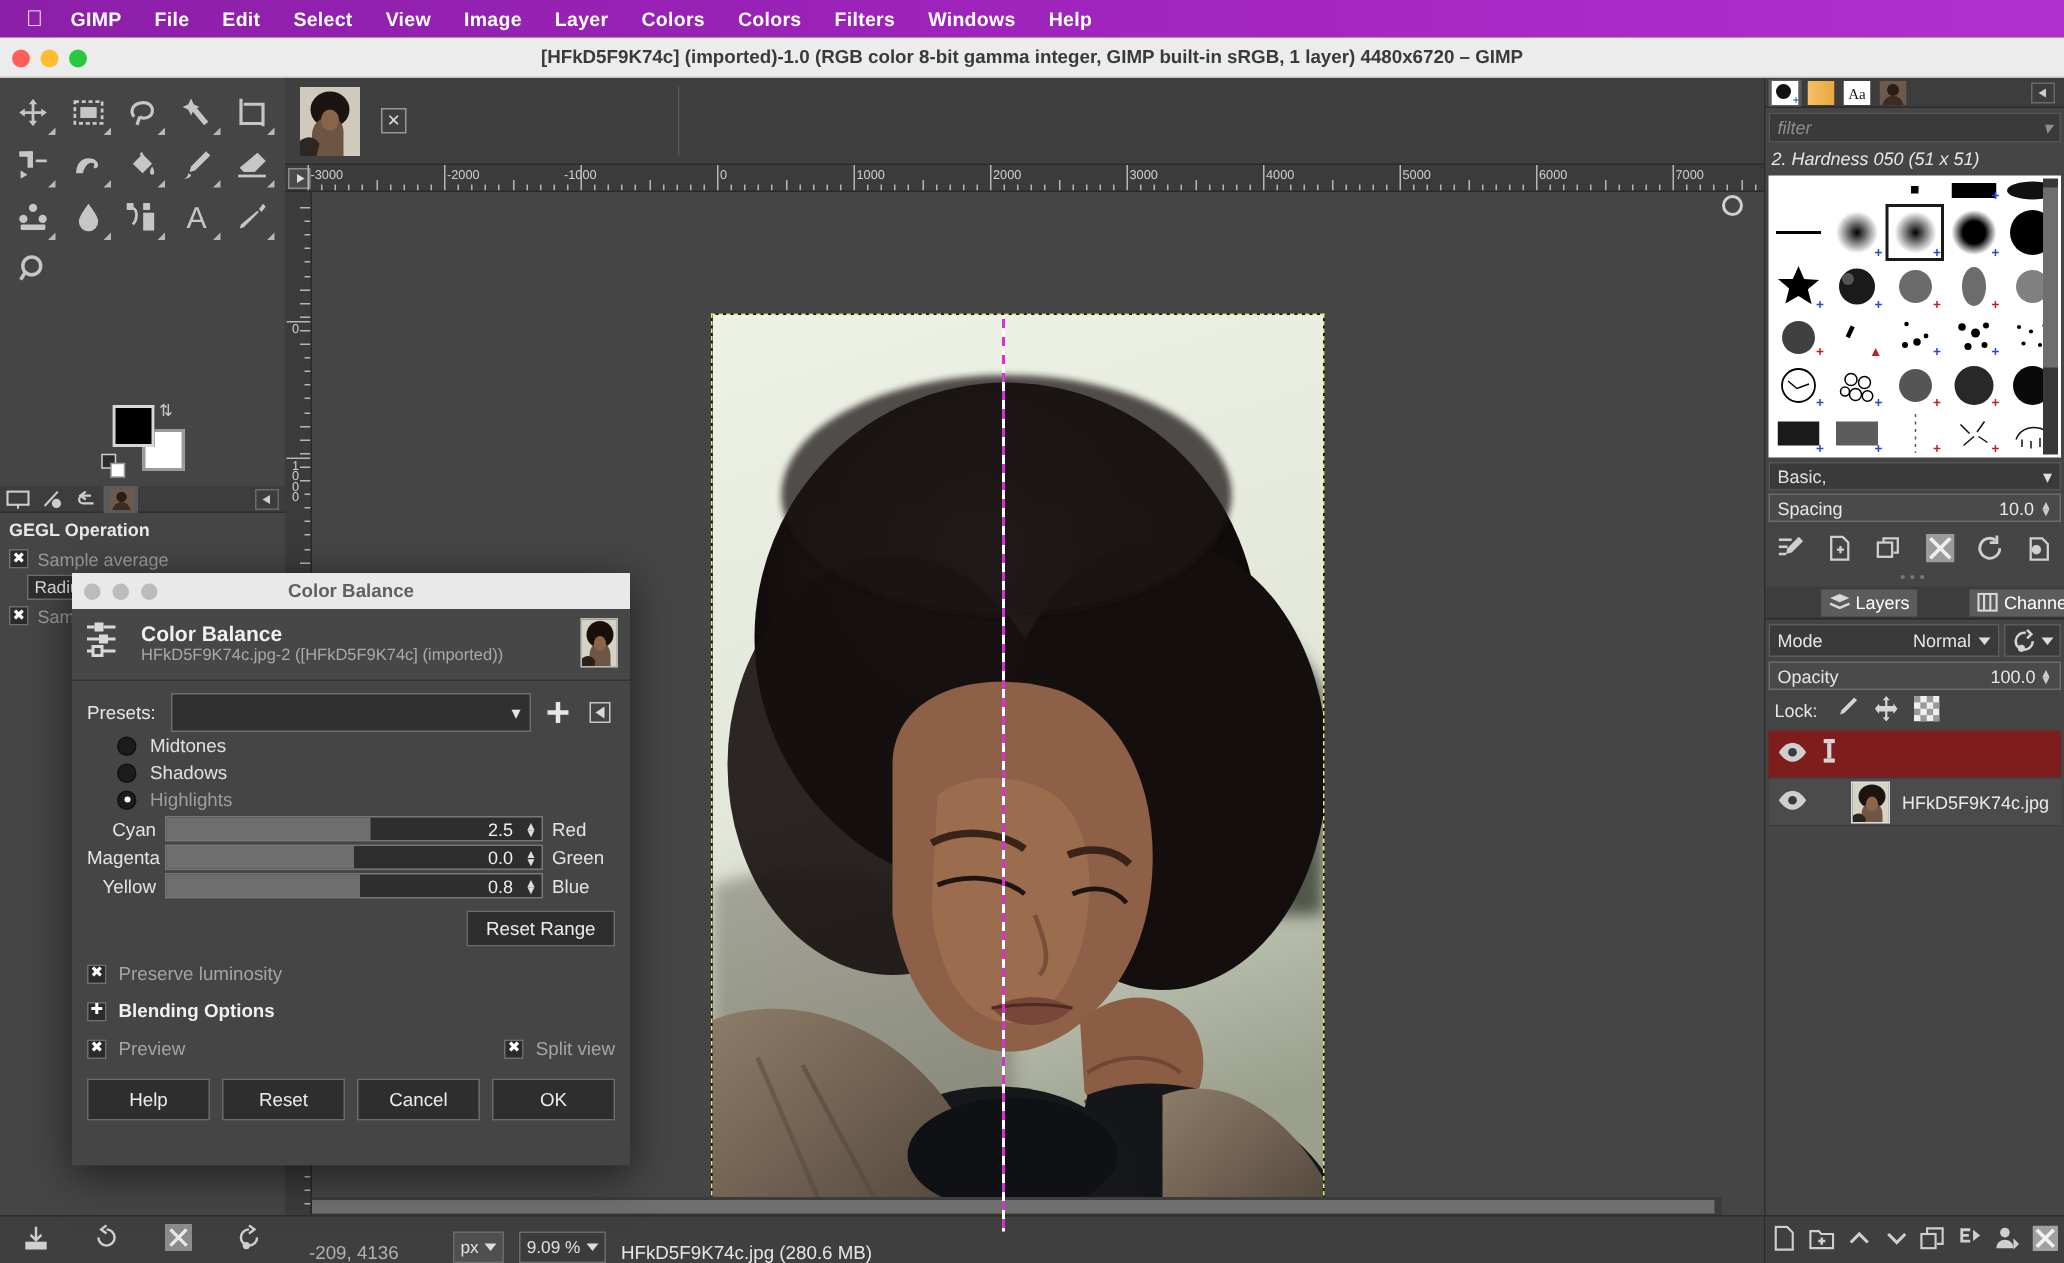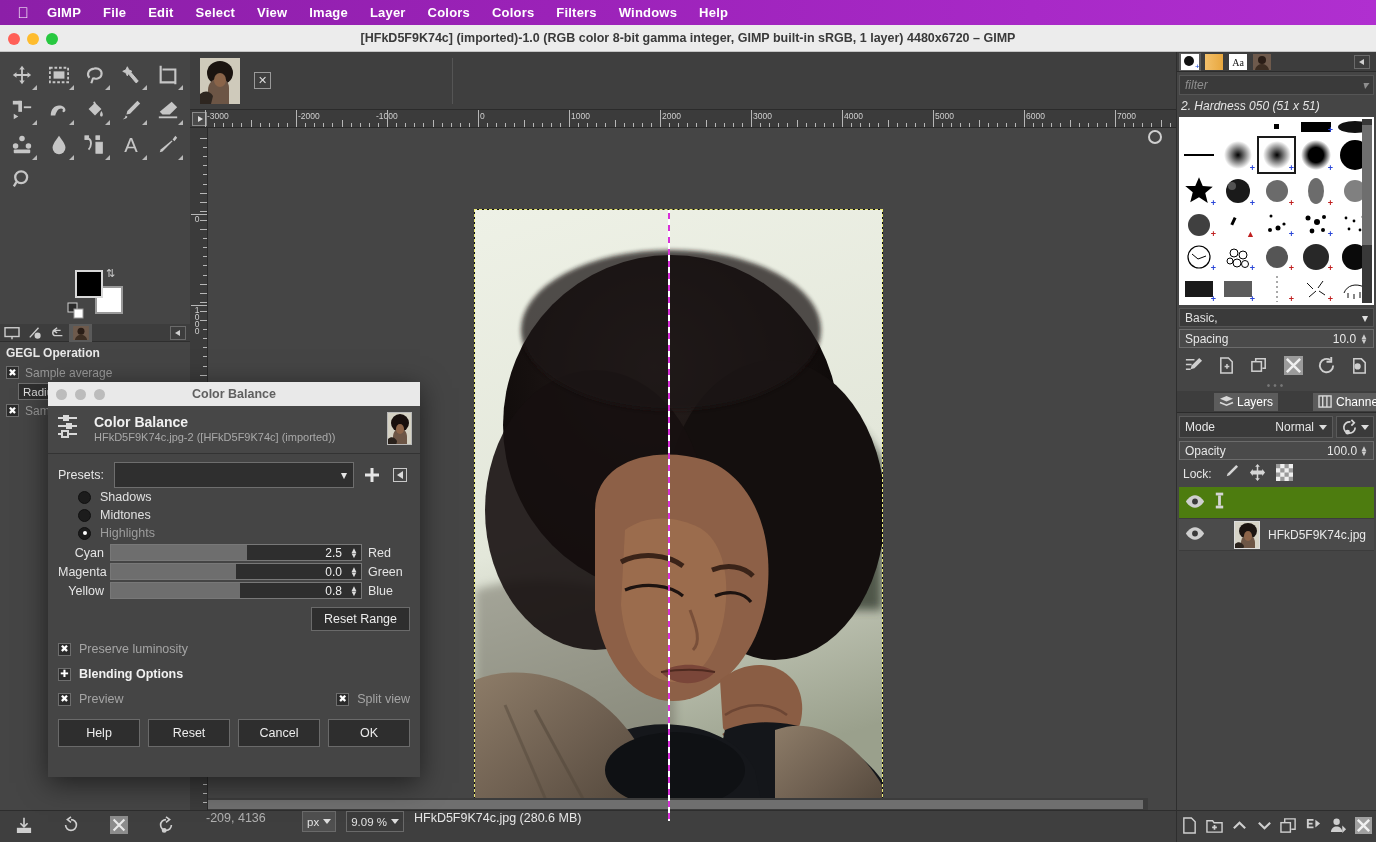--- a/index.html
+++ b/index.html
@@ -99,21 +99,21 @@
   .canvas { position:absolute; left:18px; top:76px; width:956px; height:712px; background:#454545; overflow:hidden;}
   .imgframe { position:absolute; left:266px; top:81px; width:409px; height:613px;
               border:1px dashed #e9e87a; background:#111; overflow:hidden;}
   .splitline { position:absolute; left:193px; top:-81px; width:2px; height:720px;
                background:repeating-linear-gradient(to bottom,#d92fd9 0 6px,#ffffff 6px 12px); z-index:5;}
   .navbtn { position:absolute; right:2px; top:2px; width:14px;height:14px;border-radius:50%;
             border:2px solid #cfcfcf; }
   .scrollbar-h { position:absolute; left:18px; top:746px; width:940px; height:14px; }
 
   .statusbar { position:absolute; left:0; top:758px; width:986px; height:32px;
-               background:#3f3f3f; display:flex; align-items:flex-start; gap:10px; padding-left:16px;
+               background:#3f3f3f; display:flex; align-items:flex-end; gap:10px; padding-left:16px;
                border-top:1px solid #2d2d2d; }
   .statusbar .pos { color:#b0b0b0; font-size:12.5px; width:86px;}
   .unitsel, .zoomsel {
     display:flex; align-items:center; gap:4px; height:21px; padding:0 4px;
     background:#4f4f4f; border:1px solid #6a6a6a; color:#e2e2e2; font-size:11.5px;
   }
   .zoomsel { background:#3c3c3c;}
   .caret { width:0;height:0;border-left:4px solid transparent;border-right:4px solid transparent;border-top:5px solid #ddd;}
   .fname { color:#e6e6e6; font-size:12.5px;}
 
@@ -157,21 +157,21 @@
   .moderow { display:flex; align-items:center; height:22px; margin:3px 2px 0 2px; gap:3px;}
   .modebox { display:flex; align-items:center; flex:1; height:22px; padding:0 5px;
              background:#3a3a3a; border:1px solid #5a5a5a; font-size:12px;}
   .modebox .mval { margin-left:auto; margin-right:5px;}
   .modebtn { display:flex;align-items:center; gap:3px; height:22px; padding:0 4px;
              background:#3a3a3a;border:1px solid #5a5a5a;}
   .opacityrow { display:flex; align-items:center; height:19px; margin:3px 2px 0 2px; padding:0 5px;
                 background:#4a4a4a; border:1px solid #6b6b6b; font-size:12px;}
   .opacityrow .oval { margin-left:auto; padding-right:3px;}
   .lockrow { display:flex; align-items:center; height:22px; margin:3px 2px 0 2px; gap:10px; padding:0 4px; font-size:12px;}
-  .layerlist { margin:2px 2px 0 2px; background:#4d7c0f; }
+  .layerlist { margin:2px 2px 0 2px; background:#7f1d1d; }
   .lrow { display:flex; align-items:center; height:32px; border-bottom:1px solid #3c3c3c; padding:0 6px; gap:8px;}
   .lrow.sel { background:#4b4b4b; }
   .lthumb { width:26px;height:28px; background:#777; overflow:hidden; border:1px solid #ddd;}
   .lname { font-size:12px; color:#eaeaea;}
   .rbottombar { position:absolute; left:0; top:758px; width:199px; height:32px; background:#3f3f3f;
                 display:flex; align-items:center; justify-content:space-around; border-top:1px solid #2d2d2d;}
 
   
   .dialog { position:absolute; left:48px; top:382px; width:372px; height:395px;
             background:#454545; box-shadow:0 6px 26px rgba(0,0,0,.55); }
@@ -1337,25 +1337,25 @@
           <svg width="16" height="16" viewBox="0 0 16 16" fill="none" stroke="#c9c9c9">
               <rect x="1.5" y="1.5" width="13" height="13"></rect>
               <path d="M11 4v8L5 8z" fill="#d9d9d9" stroke="none"></path>
             </svg>
         </span>
       </div>
 
 
       <div class="radiorow">
         <span class="radio"></span>
-        <span class="radiolabel">Shadows</span>
+        <span class="radiolabel">Midtones</span>
       </div>
       <div class="radiorow">
         <span class="radio"></span>
-        <span class="radiolabel">Midtones</span>
+        <span class="radiolabel">Shadows</span>
       </div>
       <div class="radiorow">
         <span class="radio on">
             <i></i>
           </span>
         <span class="radiolabel dim">Highlights</span>
       </div>
 
 
       <div class="sliderrow">

